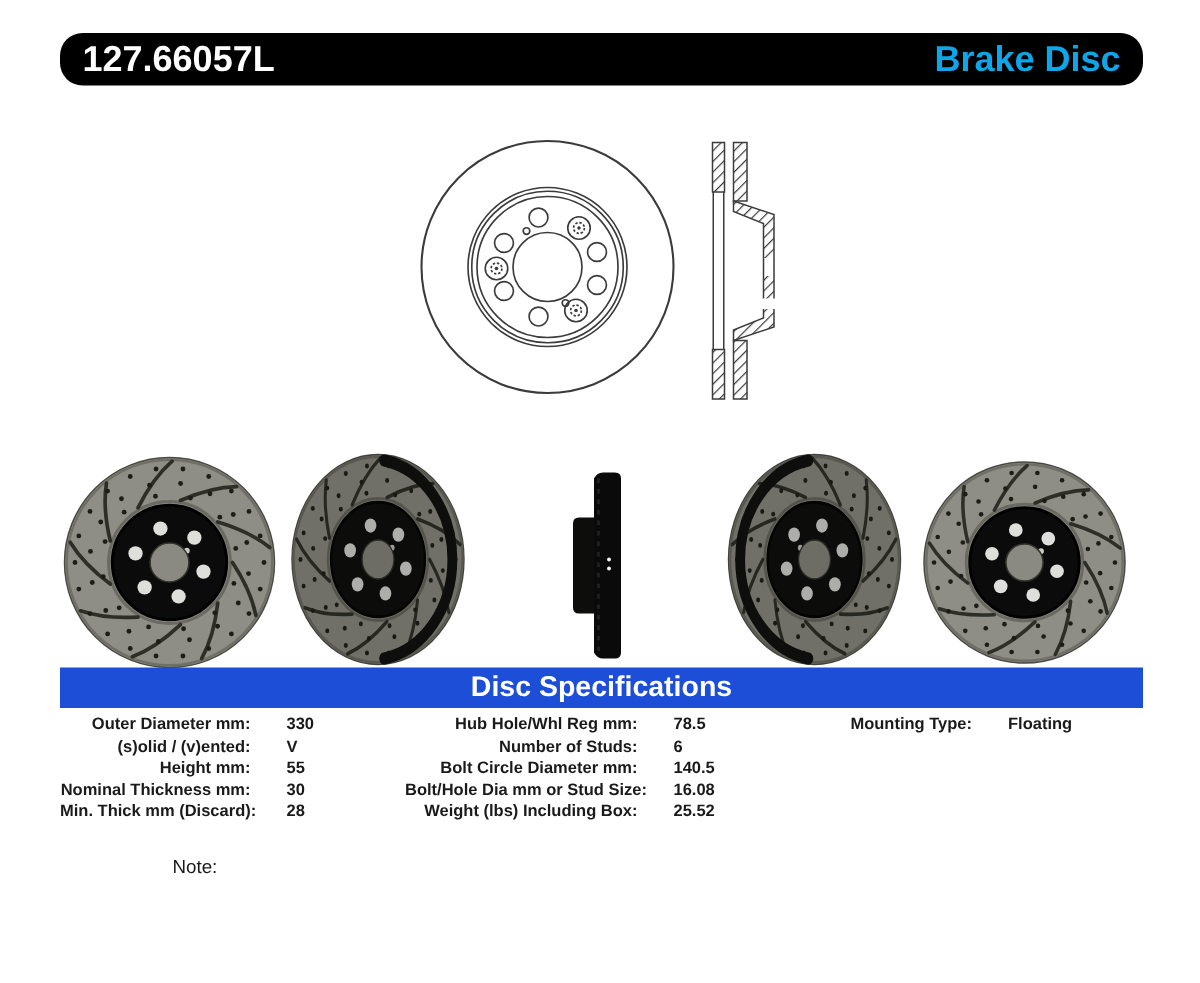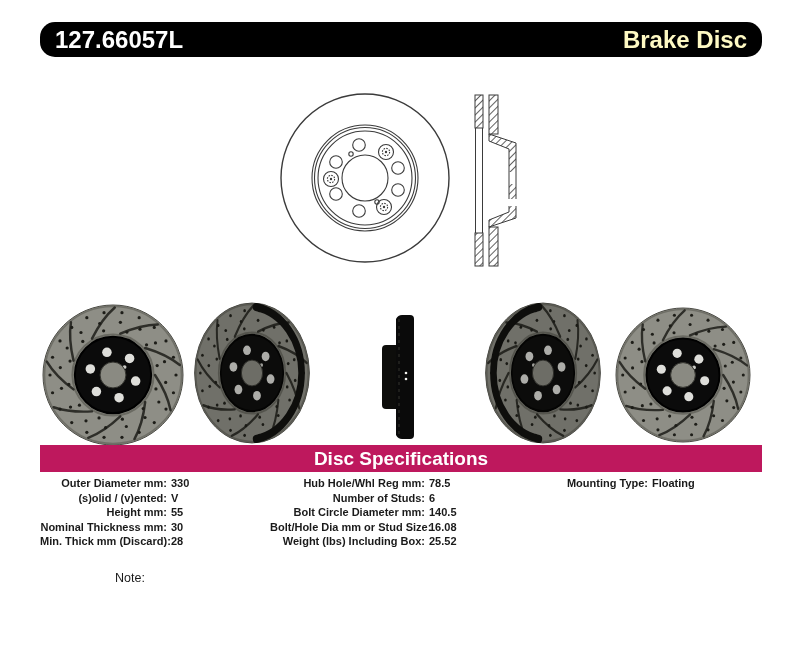--- a/index.html
+++ b/index.html
@@ -3,34 +3,34 @@
 <meta charset="utf-8">
 <style>
   html,body{margin:0;padding:0;background:#fff;}
   .page{position:relative;width:800px;height:655px;background:#ffffff;overflow:hidden;
         font-family:"Liberation Sans",sans-serif;color:#1a1a1a;}
   
   .hdr-bar{position:absolute;left:40px;top:22px;width:722px;height:35px;background:#000;
            display:flex;align-items:center;justify-content:space-between;box-sizing:border-box;
            padding:0 15px;border-radius:15px;}
   .hdr-part{color:#fff;font-size:24px;font-weight:bold;letter-spacing:0px;}
-  .hdr-type{color:#fef9c3;font-size:24px;font-weight:bold;}
+  .hdr-type{color:#0ea5e9;font-size:24px;font-weight:bold;}
   
   .tech{position:absolute;left:263px;top:86px;width:312px;height:196px;}
   .photos{position:absolute;left:30px;top:300px;width:740px;height:150px;}
   
-  .spec-bar{position:absolute;left:40px;top:445px;width:722px;height:27px;background:#be185d;
+  .spec-bar{position:absolute;left:40px;top:445px;width:722px;height:27px;background:#1d4ed8;
             display:flex;align-items:center;justify-content:center;text-align:right;}
   .spec-bar-title{color:#fff;font-size:19px;font-weight:bold;}
   
   .spec-col{position:absolute;font-size:11px;font-weight:bold;line-height:14.5px;white-space:nowrap;}
   .col-left{left:40px;top:476px;}
   .col-mid{left:270px;top:476px;}
   .col-right{left:560px;top:476px;}
-  .spec-row{display:flex;}
+  .spec-row{display:flex;gap:20px;}
   .spec-label{display:inline-block;text-align:right;margin-right:4px;}
   .col-left  .spec-label{width:127px;}
   .col-mid   .spec-label{width:155px;}
   .col-right .spec-label{width:88px;}
   .spec-value{display:inline-block;text-align:center;}
   .note{position:absolute;left:95px;top:571px;font-size:12.5px;font-weight:normal;margin-left:20px;}
 </style>
 </head>
 <body>
 

